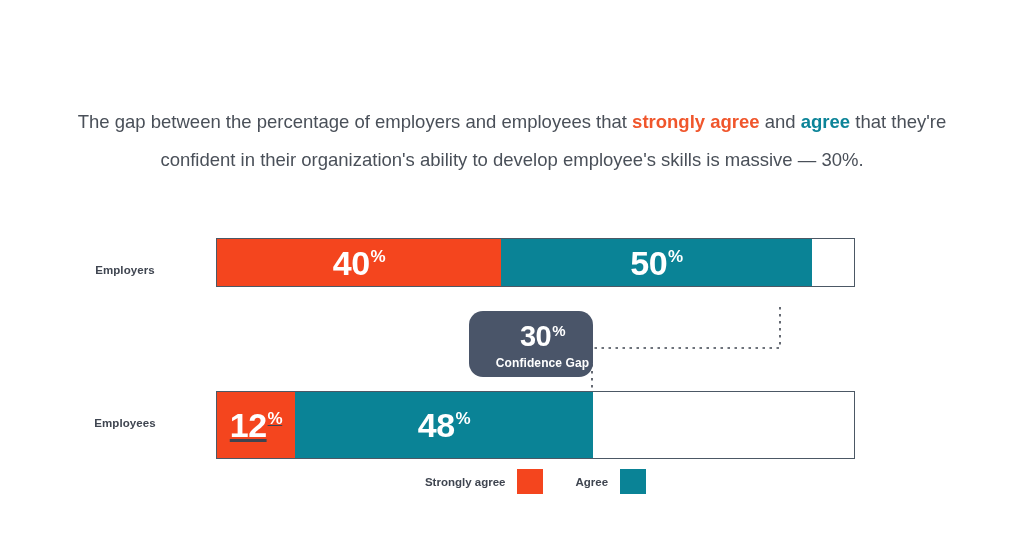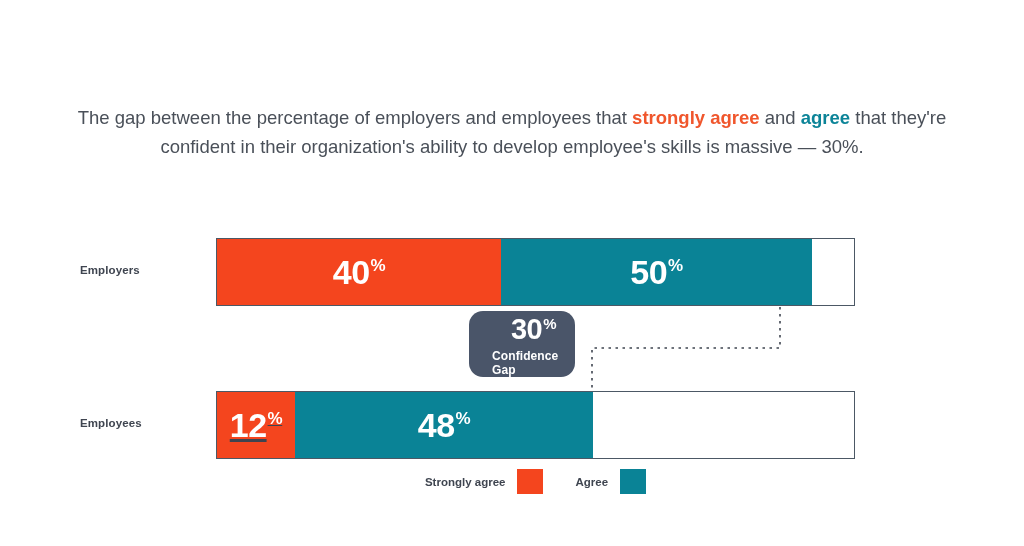--- a/index.html
+++ b/index.html
@@ -35,21 +35,21 @@
   }
 
   
   .subtitle {
     position: absolute;
     top: 103px;
     left: 62px;
     width: 900px;
     text-align: center;
     font-size: 18.5px;
-    line-height: 29px;
+    line-height: 38px;
     font-weight: 400;
     color: #4a5059;
   }
   .subtitle .hl-strong {
     color: #f0562c;
     font-weight: 700;
   }
   .subtitle .hl-agree {
     color: #0c8498;
     font-weight: 700;
@@ -63,37 +63,37 @@
     width: 1024px;
     height: 546px;
   }
 
   .row-label {
     position: absolute;
     font-size: 11.5px;
     font-weight: 700;
     color: #3f4550;
     letter-spacing: 0.1px;
-    text-align: left;
+    text-align: center;
     width: 90px;
   }
   .row-label.employers { left: 80px; top: 264px; }
   .row-label.employees { left: 80px; top: 417px; }
 
   
   .bar-frame {
     position: absolute;
     left: 216px;
     width: 639px;
     box-sizing: border-box;
     border: 1.5px solid #4c5865;
     background: #ffffff;
     overflow: hidden;
   }
-  .bar-frame.employers { top: 238px; height: 68px; }
+  .bar-frame.employers { top: 238px; height: 49px; }
   .bar-frame.employees { top: 391px; height: 68px; }
 
   .seg {
     position: absolute;
     top: 0;
     bottom: 0;
     display: flex;
     align-items: center;
     justify-content: center;
   }
@@ -119,21 +119,21 @@
   }
 
   
   .connector { position: absolute; left: 0; top: 0; }
 
   
   .gap-badge {
     position: absolute;
     left: 469px;
     top: 311px;
-    width: 106px;
+    width: 124px;
     height: 66px;
     background: #4a5569;
     border-radius: 14px;
     display: flex;
     flex-direction: column;
     align-items: center;
     justify-content: center;
     box-sizing: border-box;
     padding-top: 3px;
     padding-left: 23px;

